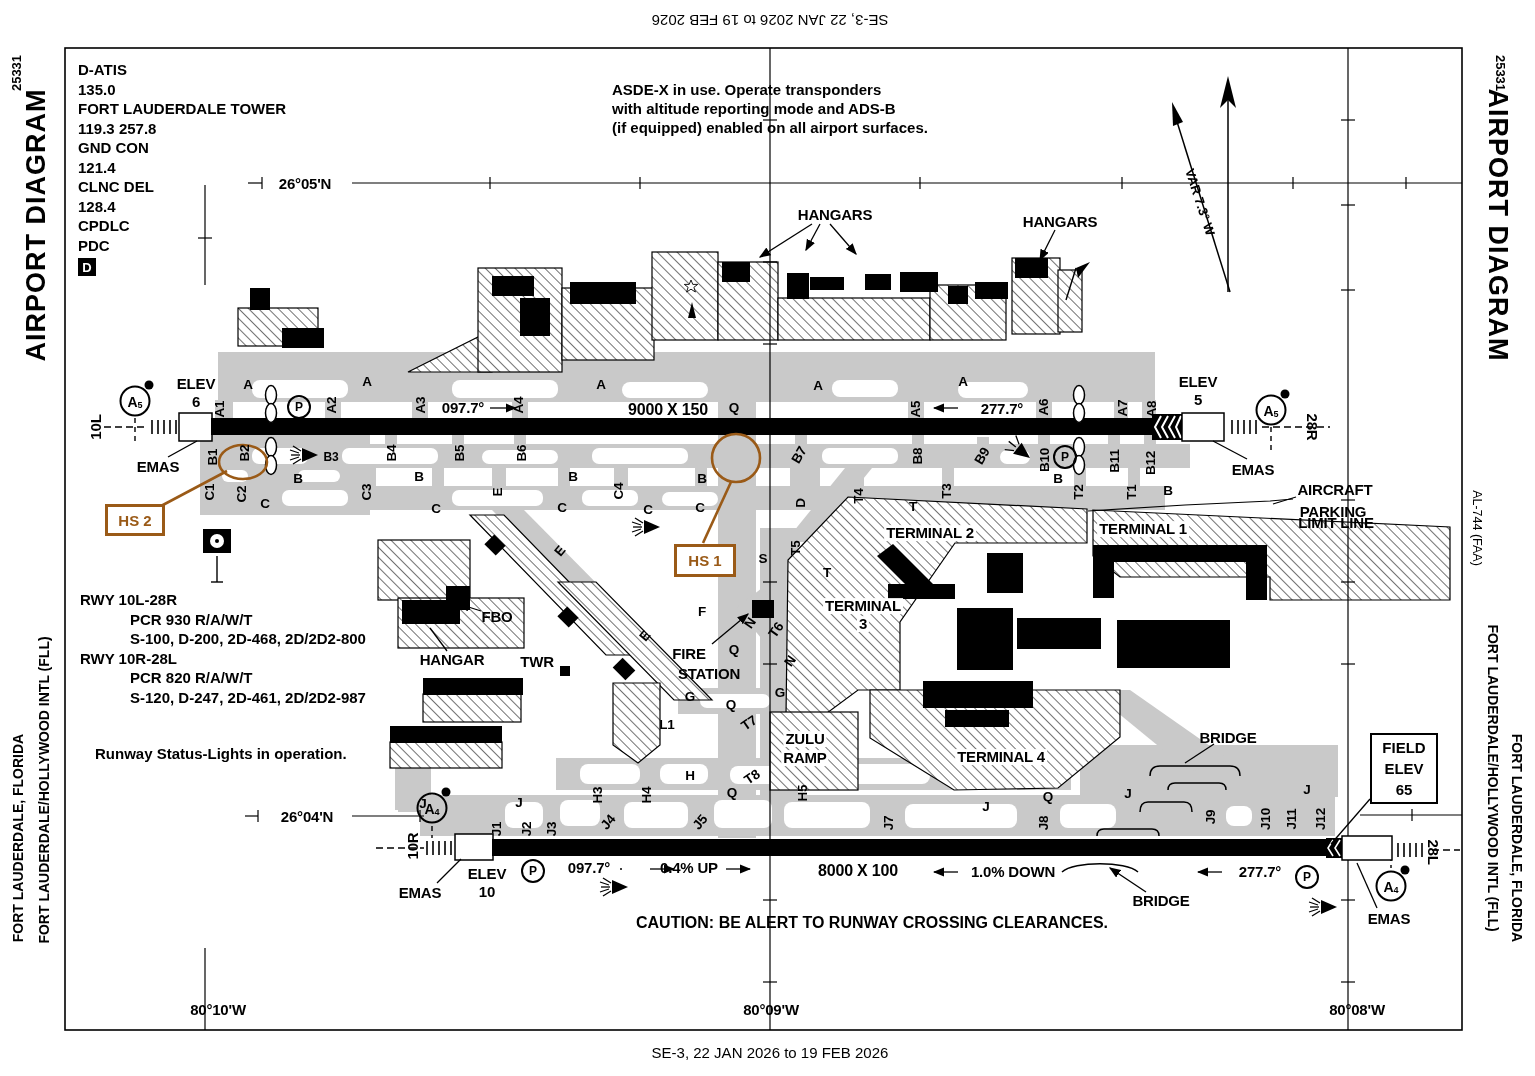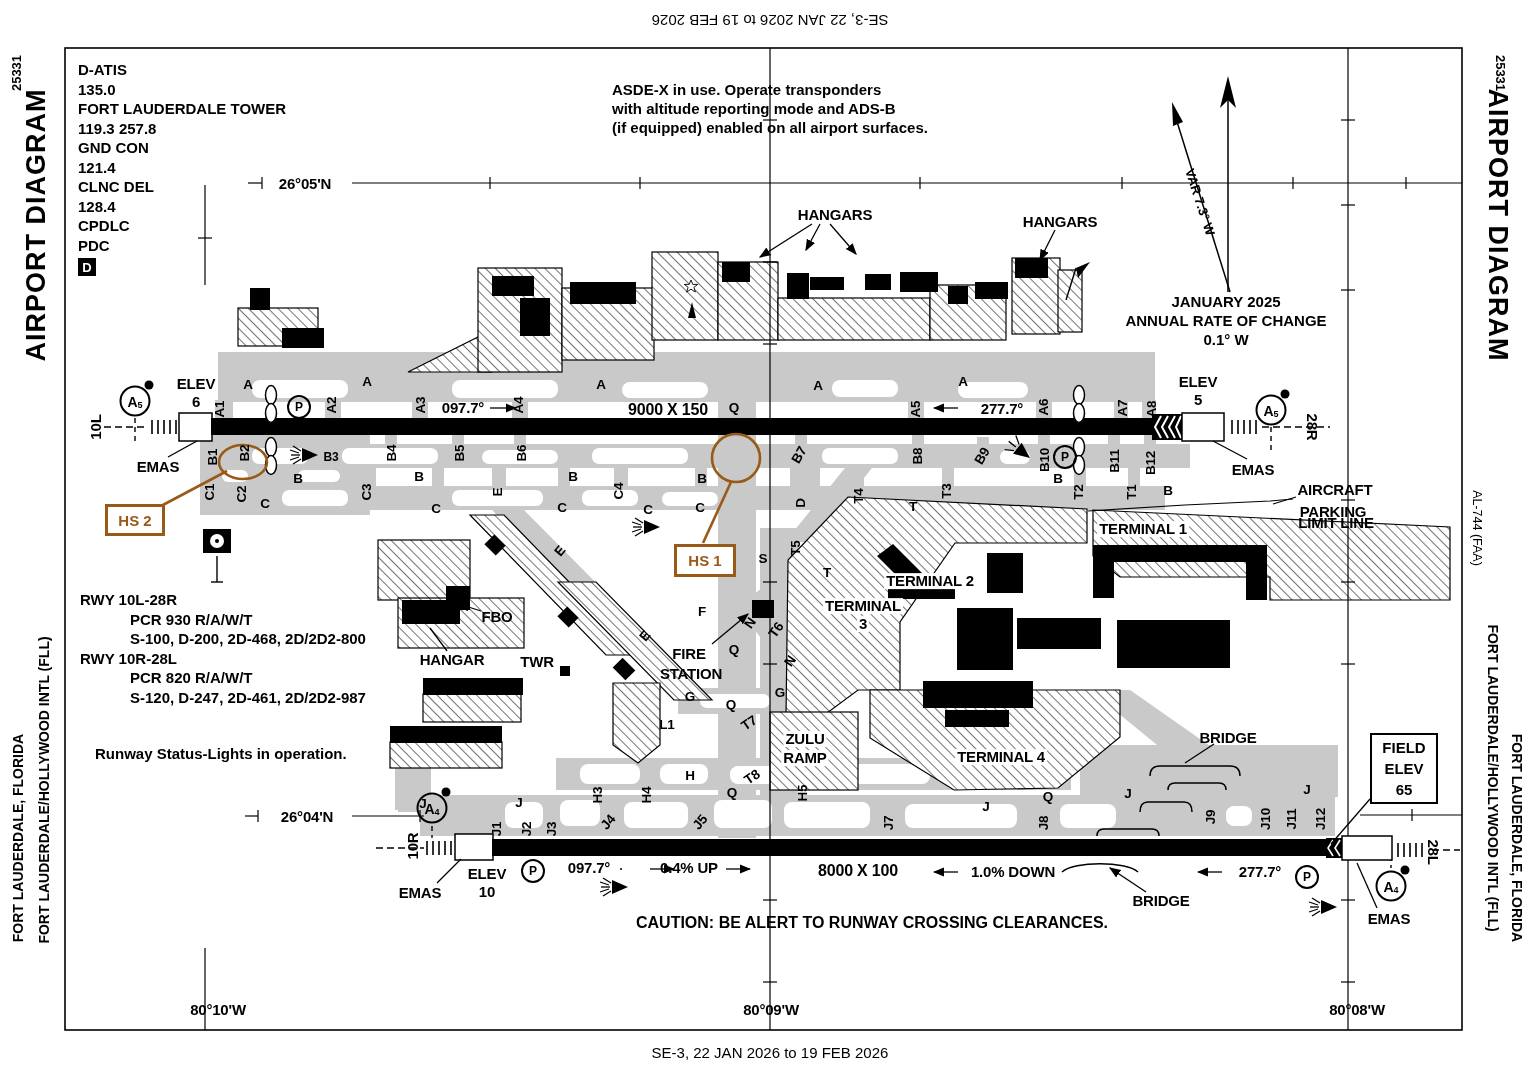--- a/index.html
+++ b/index.html
@@ -509,22 +509,22 @@
       <span class="ml" style="left: 1265px; top: 819px; font-size: 13.5px; transform: translate(-50%, -50%) rotate(-90deg);">J10</span>
       <span class="ml" style="left: 1291px; top: 819px; font-size: 13.5px; transform: translate(-50%, -50%) rotate(-90deg);">J11</span>
       <span class="ml" style="left: 1320px; top: 819px; font-size: 13.5px; transform: translate(-50%, -50%) rotate(-90deg);">J12</span>
       <span class="ml" style="left: 1307px; top: 789px; font-size: 13.5px; transform: translate(-50%, -50%) rotate(0deg);">J</span>
       <span class="ml" style="left: 835px; top: 214px; font-size: 15px; transform: translate(-50%, -50%) rotate(0deg);">HANGARS</span>
       <span class="ml" style="left: 1060px; top: 221px; font-size: 15px; transform: translate(-50%, -50%) rotate(0deg);">HANGARS</span>
       <span class="ml" style="left: 497px; top: 616px; font-size: 15px; transform: translate(-50%, -50%) rotate(0deg);">FBO</span>
       <span class="ml" style="left: 452px; top: 659px; font-size: 15px; transform: translate(-50%, -50%) rotate(0deg);">HANGAR</span>
       <span class="ml" style="left: 537px; top: 661px; font-size: 15px; transform: translate(-50%, -50%) rotate(0deg);">TWR</span>
       <span class="ml" style="left: 689px; top: 653px; font-size: 15px; transform: translate(-50%, -50%) rotate(0deg);">FIRE</span>
-      <span class="ml" style="left: 691px; top: 673px; font-size: 15px; transform: translate(-50%, -50%) rotate(0deg);">STATION</span>
-      <span class="ml bg" style="left: 930px; top: 533px; font-size: 15px; transform: translate(-50%, -50%) rotate(0deg); margin-top: 48px;">TERMINAL 2</span>
+      <span class="ml" style="left: 709px; top: 673px; font-size: 15px; transform: translate(-50%, -50%) rotate(0deg);">STATION</span>
+      <span class="ml bg" style="left: 930px; top: 533px; font-size: 15px; transform: translate(-50%, -50%) rotate(0deg);">TERMINAL 2</span>
       <span class="ml bg" style="left: 1143px; top: 529px; font-size: 15px; transform: translate(-50%, -50%) rotate(0deg);">TERMINAL 1</span>
       <span class="ml bg" style="left: 863px; top: 606px; font-size: 15px; transform: translate(-50%, -50%) rotate(0deg);">TERMINAL</span>
       <span class="ml bg" style="left: 863px; top: 624px; font-size: 15px; transform: translate(-50%, -50%) rotate(0deg);">3</span>
       <span class="ml bg" style="left: 1001px; top: 757px; font-size: 15px; transform: translate(-50%, -50%) rotate(0deg);">TERMINAL 4</span>
       <span class="ml bg" style="left: 805px; top: 739px; font-size: 15px; transform: translate(-50%, -50%) rotate(0deg);">ZULU</span>
       <span class="ml bg" style="left: 805px; top: 758px; font-size: 15px; transform: translate(-50%, -50%) rotate(0deg);">RAMP</span>
       <span class="ml" style="left: 1228px; top: 737px; font-size: 15px; transform: translate(-50%, -50%) rotate(0deg);">BRIDGE</span>
       <span class="ml" style="left: 1161px; top: 900px; font-size: 15px; transform: translate(-50%, -50%) rotate(0deg);">BRIDGE</span>
       <span class="ml" style="left: 1335px; top: 489px; font-size: 15px; transform: translate(-50%, -50%) rotate(0deg);">AIRCRAFT</span>
       <span class="ml" style="left: 1333px; top: 511px; font-size: 15px; transform: translate(-50%, -50%) rotate(0deg);">PARKING</span>
@@ -603,25 +603,20 @@
     <div class="commline">PDC</div>
     <div class="dsq">D</div>
   </div>
 
   <div class="abs" style="left:612px;top:80px">
     <div class="noteline">ASDE-X in use. Operate transponders</div>
     <div class="noteline">with altitude reporting mode and ADS-B</div>
     <div class="noteline">(if equipped) enabled on all airport surfaces.</div>
   </div>
 
-  <div class="abs ctr" style="left:1226px;top:292px">
-    <div class="noteline" style="text-align:center">JANUARY 2025</div>
-    <div class="noteline" style="text-align:center">ANNUAL RATE OF CHANGE</div>
-    <div class="noteline" style="text-align:center">0.1° W</div>
-  </div>
   <div class="abs nw b" style="left:1200px;top:202px;font-size:13px;transform:translate(-50%,-50%) rotate(72deg)">VAR 7.3° W</div>
 
   <div class="abs" style="left:80px;top:590px">
     <div class="rwyline">RWY 10L-28R</div>
     <div class="rwyline ind">PCR 930 R/A/W/T</div>
     <div class="rwyline ind">S-100, D-200, 2D-468, 2D/2D2-800</div>
     <div class="rwyline">RWY 10R-28L</div>
     <div class="rwyline ind">PCR 820 R/A/W/T</div>
     <div class="rwyline ind">S-120, D-247, 2D-461, 2D/2D2-987</div>
   </div>

